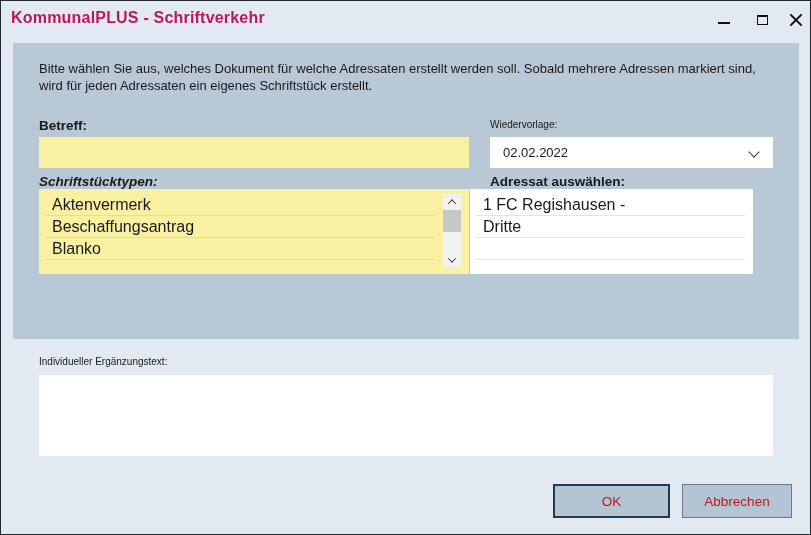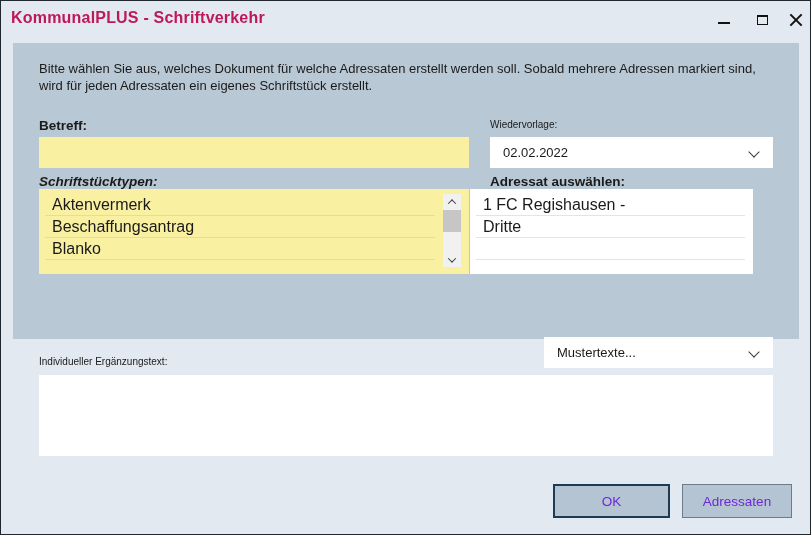--- a/index.html
+++ b/index.html
@@ -115,21 +115,21 @@
   .bigtext {
     position: absolute; left: 26px; top: 332px; width: 734px; height: 81px;
     background: var(--field-white, #ffffff);
     border: none; outline: none; resize: none;
     font-family: "Liberation Sans", sans-serif; font-size: 13px; padding: 6px 10px;
   }
 
   .dlgbtn {
     position: absolute; top: 483px; height: 34px;
     background: var(--button-bg, #b5c4d2);
-    font-family: "Liberation Sans", sans-serif; font-size: 13.5px; color: #6d28d9;
+    font-family: "Liberation Sans", sans-serif; font-size: 13.5px; color: #b91c1c;
     display: flex; align-items: center; justify-content: center;
     cursor: default;
   }
   .btn-ok { left: 552px; width: 117px; border: 2px solid var(--ok-border, #1f3b53); }
   .btn-cancel { left: 681px; width: 110px; border: 1px solid var(--cancel-border, #6b7b89); }
 </style>
 </head>
 <body>
 
 <div class="window">
@@ -181,29 +181,25 @@
     </div>
 
     <div class="lbl bold lbl-adressat">Adressat auswählen:</div>
     <div class="listbox white">
       <div class="listrow">1 FC Regishausen -</div>
       <div class="listrow">Dritte</div>
       <div class="listrow"></div>
     </div>
 
     <div class="lbl lbl-ergaenzung">Individueller Ergänzungstext:</div>
-    <div class="combo combo-muster">
-      <span>Mustertexte...</span>
-      <span class="chev"></span>
-    </div>
 
     <textarea class="bigtext" value="" style=""></textarea>
 
   </div>
 
   <div class="dlgbtn btn-ok">
     <span>OK</span>
   </div>
   <div class="dlgbtn btn-cancel">
-    <span>Adressaten</span>
+    <span>Abbrechen</span>
   </div>
 
 </div>
 
 </body></html>

